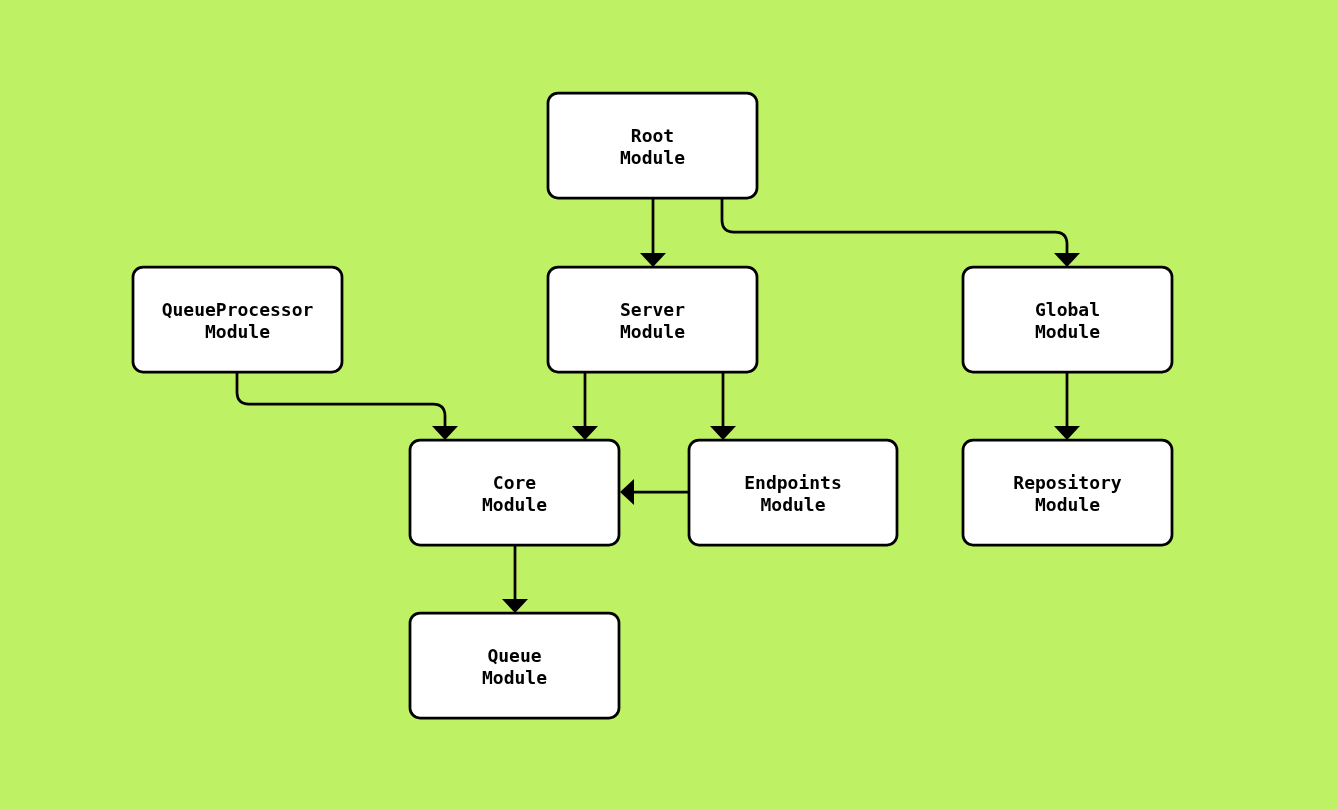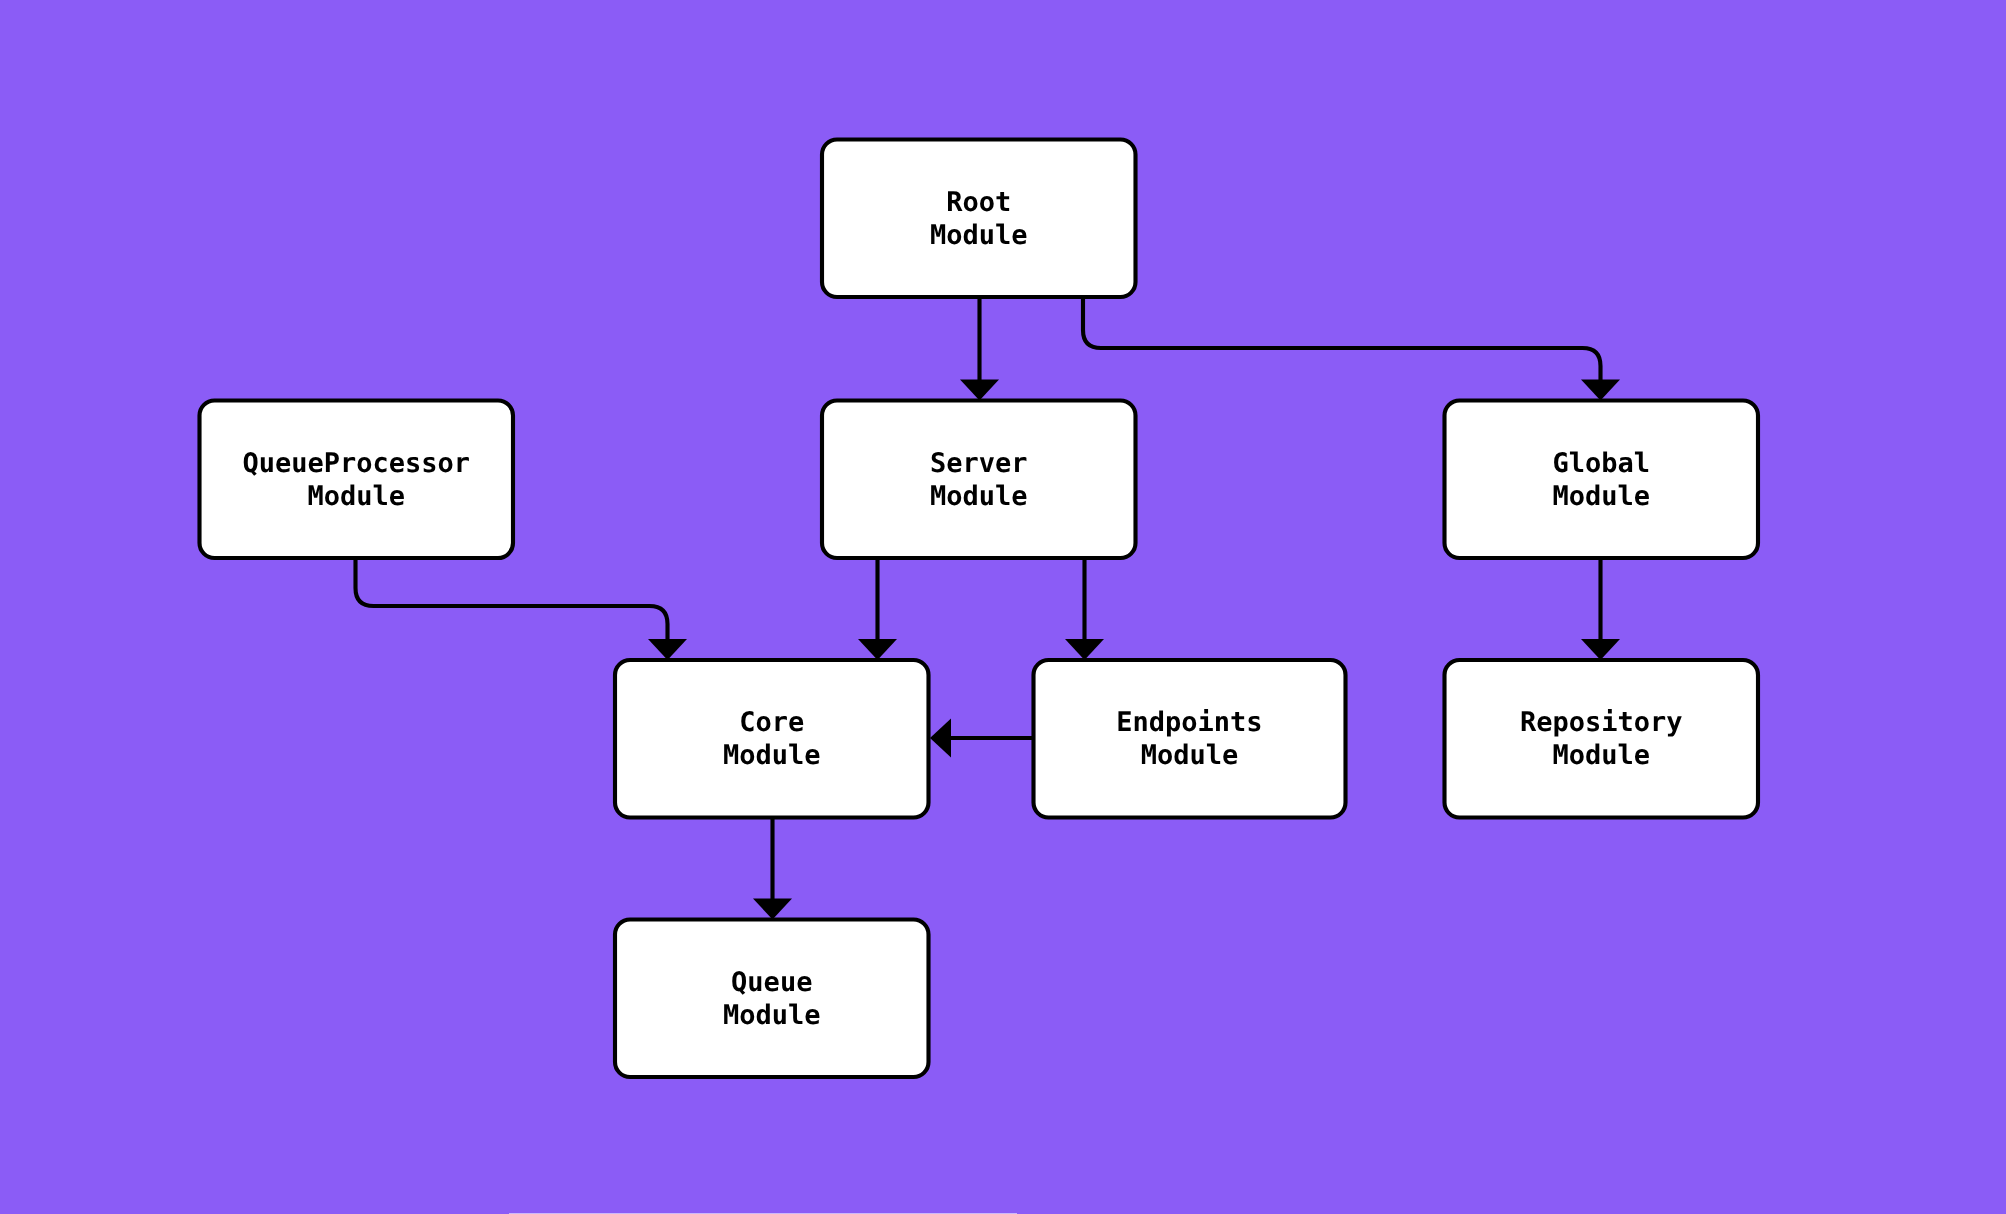--- a/index.html
+++ b/index.html
@@ -4,21 +4,21 @@
 <style>
   html, body {
     margin: 0;
     padding: 0;
     background: #ffffff;
   }
   .stage {
     position: relative;
     width: 1337px;
     height: 809px;
-    background: #8b5cf6;
+    background: #bef264;
     overflow: hidden;
     font-family: "DejaVu Sans Mono", "Liberation Mono", monospace;
   }
   svg {
     display: block;
     width: 1337px;
     height: 809px;
   }
   .node-rect {
     fill: #ffffff;

